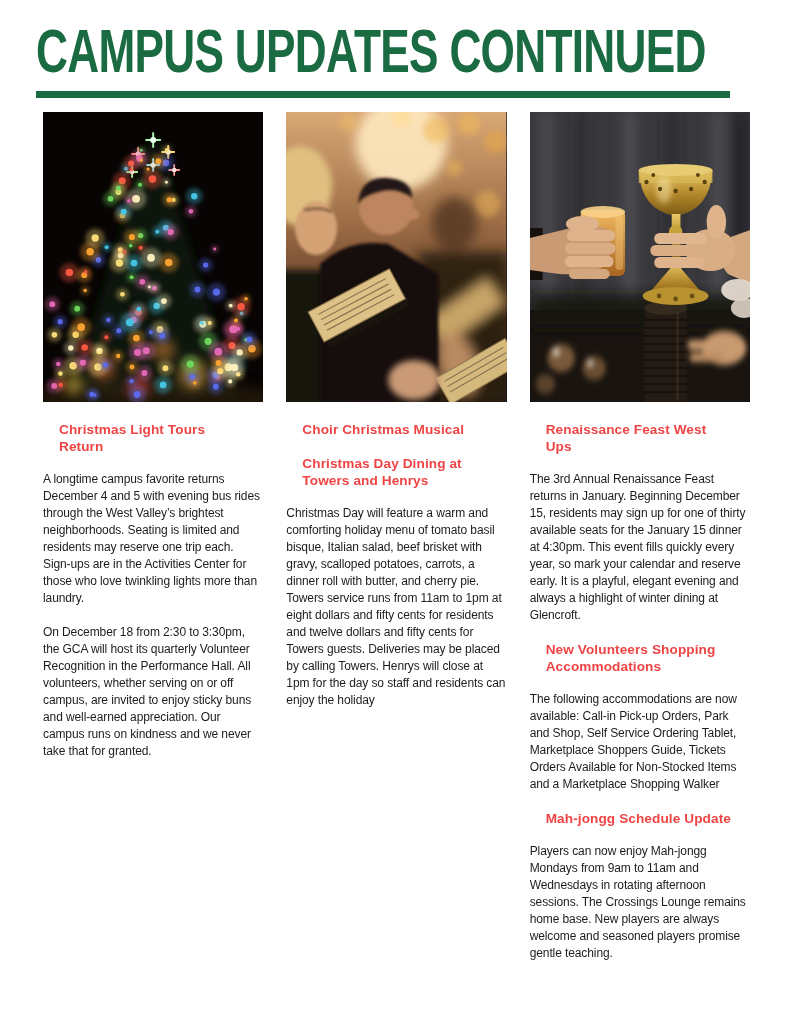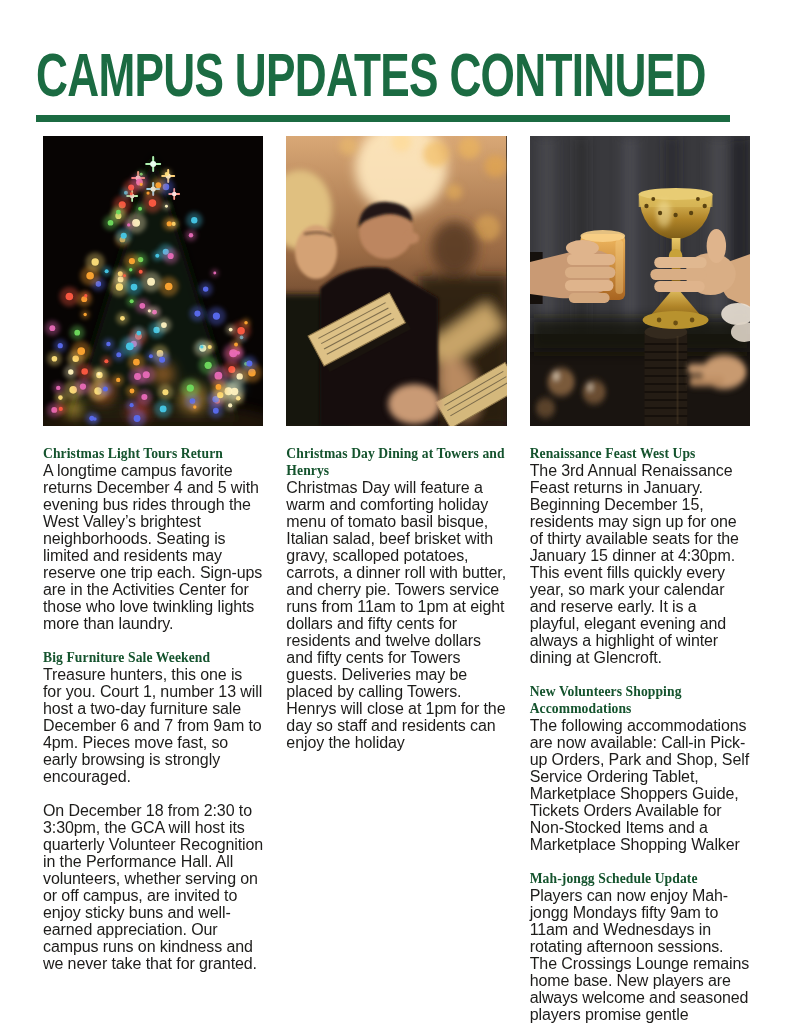--- a/index.html
+++ b/index.html
@@ -4,21 +4,21 @@
 <style>
   html, body { margin: 0; padding: 0; overflow: hidden; background: #ffffff; }
   .page {
     position: relative;
     width: 791px; height: 1024px;
     background: #ffffff;
     font-family: "Liberation Sans", sans-serif;
     color: #1d1c1a;
     box-sizing: border-box;
   }
-  .header { padding: 44px 36px 0 36px; }
+  .header { padding: 20px 36px 0 36px; }
   .page-title {
     margin: 0;
     font-size: 61px;
     line-height: 1.02;
     font-weight: bold;
     letter-spacing: -1px;
     color: #1b6b42;
     white-space: nowrap;
     transform: scaleX(0.725);
     transform-origin: left top;
@@ -38,31 +38,30 @@
     margin: 0;
     width: 100%; height: 290px;
     overflow: hidden;
     background: #111;
   }
   .photo svg { display: block; width: 100%; height: 100%; }
   .articles { margin-top: 19px; }
   .article { margin-top: 17px; }
   .article:first-child { margin-top: 0; }
   .article h2 {
-    margin: 0;
+    margin: 16px;
     font-size: 13.6px;
     line-height: 17px;
     font-weight: bold;
     letter-spacing: 0.1px;
-    color: #14532d;
-    font-family: Liberation Serif, serif;
+    color: #ef4444;
   }
   .article p {
     margin: 0;
-    font-size: 16px;
+    font-size: 12px;
     line-height: 17px;
     letter-spacing: -0.1px;
     color: #1d1c1a;
   }
 </style>
 </head>
 <body>
 
 <div class="page">
 
@@ -386,24 +385,20 @@
               <circle cx="75.27475487386063" cy="76.08562283315027" r="2.3772379195211633" fill="#6fdc5e" opacity="0.95"></circle>
             </g>
         </svg>
       </figure>
       <div class="articles">
         <article class="article">
           <h2>Christmas Light Tours Return</h2>
           <p>A longtime campus favorite returns December 4 and 5 with evening bus rides through the West Valley’s brightest neighborhoods. Seating is limited and residents may reserve one trip each. Sign-ups are in the Activities Center for those who love twinkling lights more than laundry.</p>
         </article>
         <article class="article">
-          <h2>Big Furniture Sale Weekend</h2>
-          <p>Treasure hunters, this one is for you. Court 1, number 13 will host a two-day furniture sale December 6 and 7 from 9am to 4pm. Pieces move fast, so early browsing is strongly encouraged.</p>
-        </article>
-        <article class="article">
           <p>On December 18 from 2:30 to 3:30pm, the GCA will host its quarterly Volunteer Recognition in the Performance Hall. All volunteers, whether serving on or off campus, are invited to enjoy sticky buns and well-earned appreciation. Our campus runs on kindness and we never take that for granted.</p>
         </article>
       </div>
     </section>
 
     <section class="col">
       <figure class="photo" aria-label="choir-singing-with-sheet-music">
         <svg viewBox="0 0 220 290" preserveAspectRatio="none">
           <defs>
             <linearGradient id="gChoir" x1="0" y1="0" x2="0" y2="1">
@@ -471,20 +466,21 @@
               <line x1="158" y1="255" x2="226" y2="255"></line>
                 <line x1="158" y1="261" x2="226" y2="261"></line>
               <line x1="158" y1="267" x2="226" y2="267"></line>
             </g>
           </g>
           <ellipse cx="128" cy="268" rx="26" ry="20" fill="#c99a74" filter="url(#cb3)"></ellipse>
         </svg>
       </figure>
       <div class="articles">
         <article class="article">
+          <h2>Choir Christmas Musical</h2>
         </article>
         <article class="article">
           <h2>Christmas Day Dining at Towers and Henrys</h2>
           <p>Christmas Day will feature a warm and comforting holiday menu of tomato basil bisque, Italian salad, beef brisket with gravy, scalloped potatoes, carrots, a dinner roll with butter, and cherry pie. Towers service runs from 11am to 1pm at eight dollars and fifty cents for residents and twelve dollars and fifty cents for Towers guests. Deliveries may be placed by calling Towers. Henrys will close at 1pm for the day so staff and residents can enjoy the holiday</p>
         </article>
       </div>
     </section>
 
     <section class="col">
       <figure class="photo" aria-label="hands-toasting-golden-goblet">
@@ -605,19 +601,19 @@
         <article class="article">
           <h2>Renaissance Feast West Ups</h2>
           <p>The 3rd Annual Renaissance Feast returns in January. Beginning December 15, residents may sign up for one of thirty available seats for the January 15 dinner at 4:30pm. This event fills quickly every year, so mark your calendar and reserve early. It is a playful, elegant evening and always a highlight of winter dining at Glencroft.</p>
         </article>
         <article class="article">
           <h2>New Volunteers Shopping Accommodations</h2>
           <p>The following accommodations are now available: Call-in Pick-up Orders, Park and Shop, Self Service Ordering Tablet, Marketplace Shoppers Guide, Tickets Orders Available for Non-Stocked Items and a Marketplace Shopping Walker</p>
         </article>
         <article class="article">
           <h2>Mah-jongg Schedule Update</h2>
-          <p>Players can now enjoy Mah-jongg Mondays fifty 9am to 11am and Wednesdays in rotating afternoon sessions. The Crossings Lounge remains home base. New players are always welcome and seasoned players promise gentle teaching.</p>
+          <p>Players can now enjoy Mah-jongg Mondays from 9am to 11am and Wednesdays in rotating afternoon sessions. The Crossings Lounge remains home base. New players are always welcome and seasoned players promise gentle teaching.</p>
         </article>
       </div>
     </section>
 
   </div>
 </div>
 
 </body></html>

